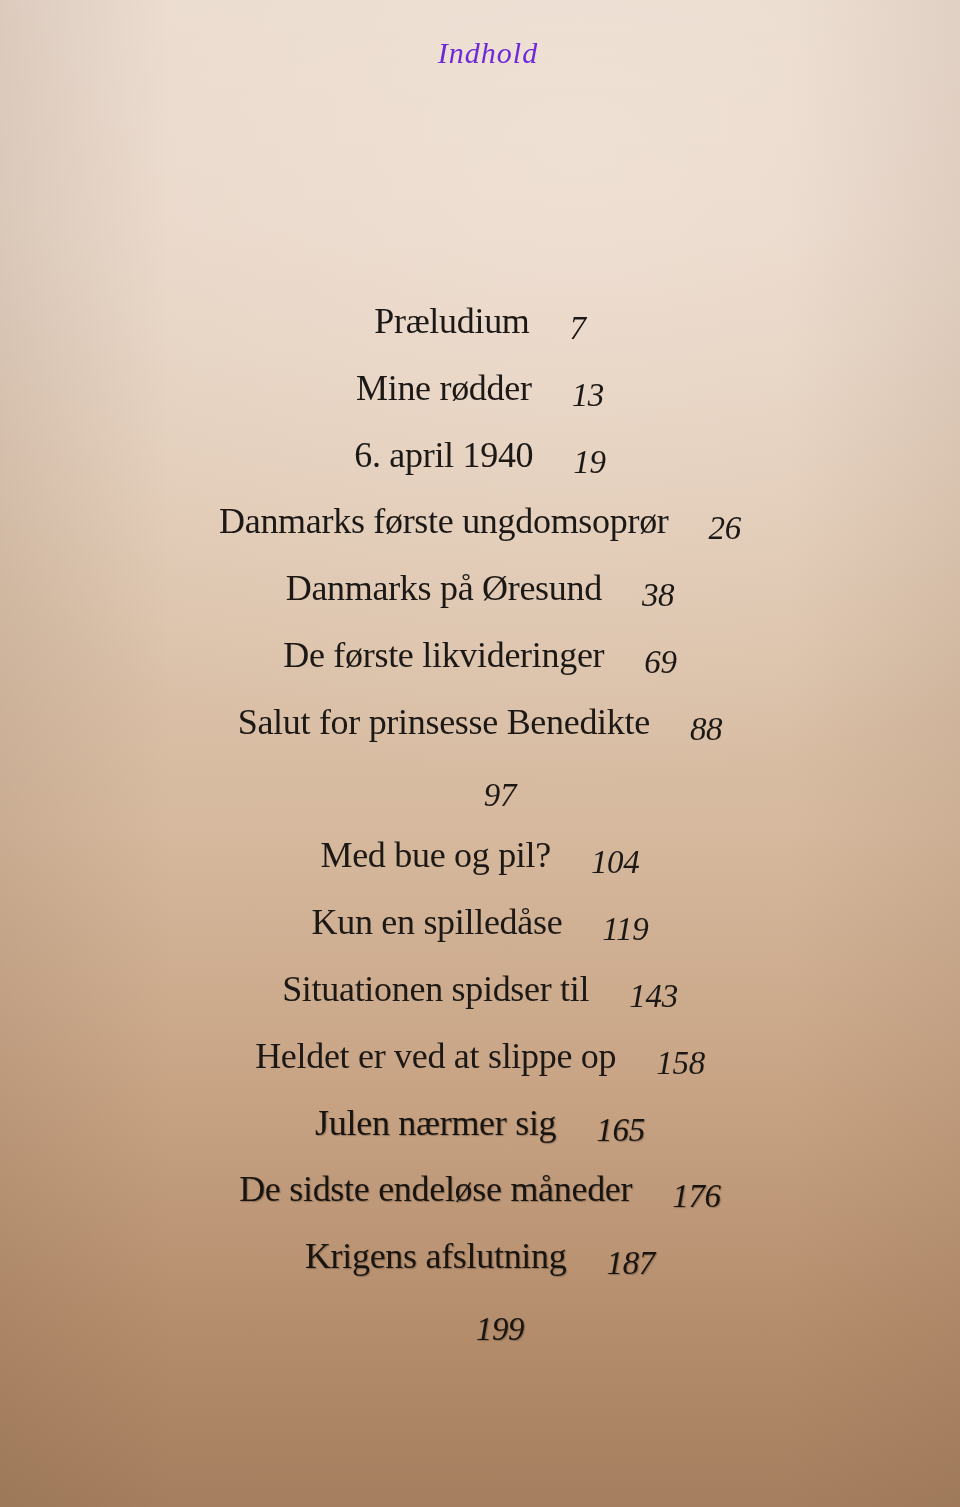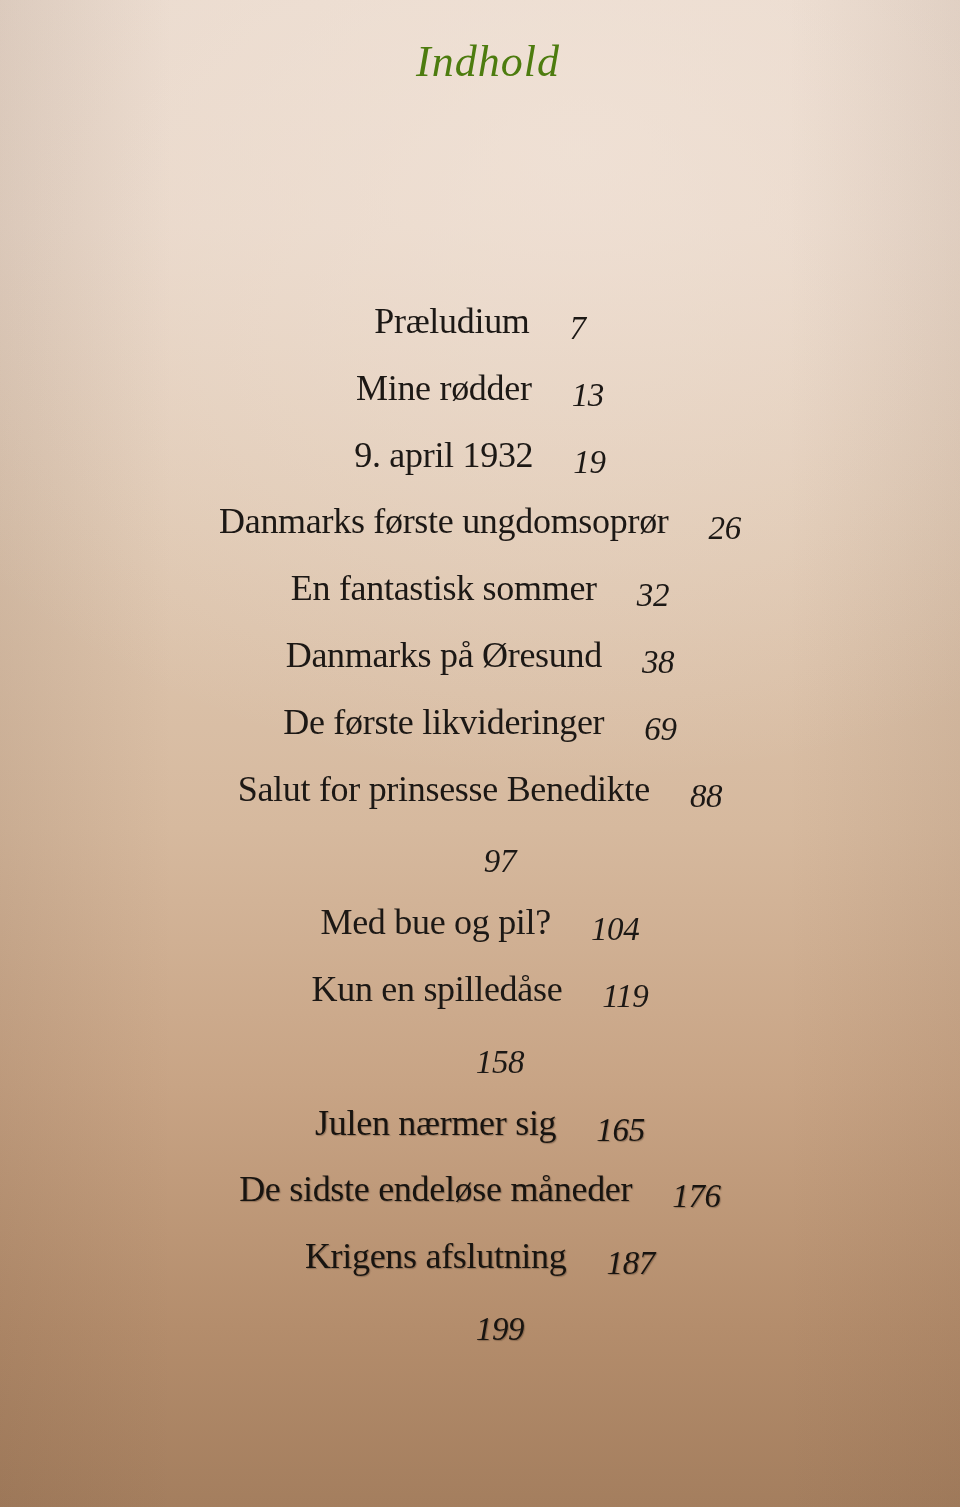--- a/index.html
+++ b/index.html
@@ -31,23 +31,23 @@
         linear-gradient(to right, rgba(90,60,40,0.10) 0%, rgba(90,60,40,0) 18%, rgba(90,60,40,0) 82%, rgba(90,60,40,0.08) 100%);
       pointer-events: none;
     }
     .title {
       position: absolute;
       top: 36px;
       left: 0;
       width: 960px;
       text-align: center;
       font-style: italic;
-      font-size: 44px;
+      font-size: 30px;
       letter-spacing: 1px;
-      color: #4d7c0f;
+      color: #6d28d9;
       margin: 0;
       font-weight: normal;
       padding-left: 16px;
       box-sizing: border-box;
     }
     .toc {
       position: absolute;
       top: 288px;
       left: 0;
       width: 960px;
@@ -89,30 +89,26 @@
 <ul class="toc">
   <li class="toc-item">
     <span class="toc-title">Præludium</span>
     <span class="toc-page">7</span>
   </li>
   <li class="toc-item">
     <span class="toc-title">Mine rødder</span>
     <span class="toc-page">13</span>
   </li>
   <li class="toc-item">
-    <span class="toc-title">9. april 1932</span>
+    <span class="toc-title">6. april 1940</span>
     <span class="toc-page">19</span>
   </li>
   <li class="toc-item">
     <span class="toc-title">Danmarks første ungdomsoprør</span>
     <span class="toc-page">26</span>
-  </li>
-  <li class="toc-item">
-    <span class="toc-title">En fantastisk sommer</span>
-    <span class="toc-page">32</span>
   </li>
   <li class="toc-item">
     <span class="toc-title">Danmarks på Øresund</span>
     <span class="toc-page">38</span>
   </li>
   <li class="toc-item">
     <span class="toc-title">De første likvideringer</span>
     <span class="toc-page">69</span>
   </li>
   <li class="toc-item">
@@ -124,20 +120,25 @@
   </li>
   <li class="toc-item">
     <span class="toc-title">Med bue og pil?</span>
     <span class="toc-page">104</span>
   </li>
   <li class="toc-item">
     <span class="toc-title">Kun en spilledåse</span>
     <span class="toc-page">119</span>
   </li>
   <li class="toc-item">
+    <span class="toc-title">Situationen spidser til</span>
+    <span class="toc-page">143</span>
+  </li>
+  <li class="toc-item">
+    <span class="toc-title">Heldet er ved at slippe op</span>
     <span class="toc-page">158</span>
   </li>
   <li class="toc-item">
     <span class="toc-title">Julen nærmer sig</span>
     <span class="toc-page">165</span>
   </li>
   <li class="toc-item">
     <span class="toc-title">De sidste endeløse måneder</span>
     <span class="toc-page">176</span>
   </li>

